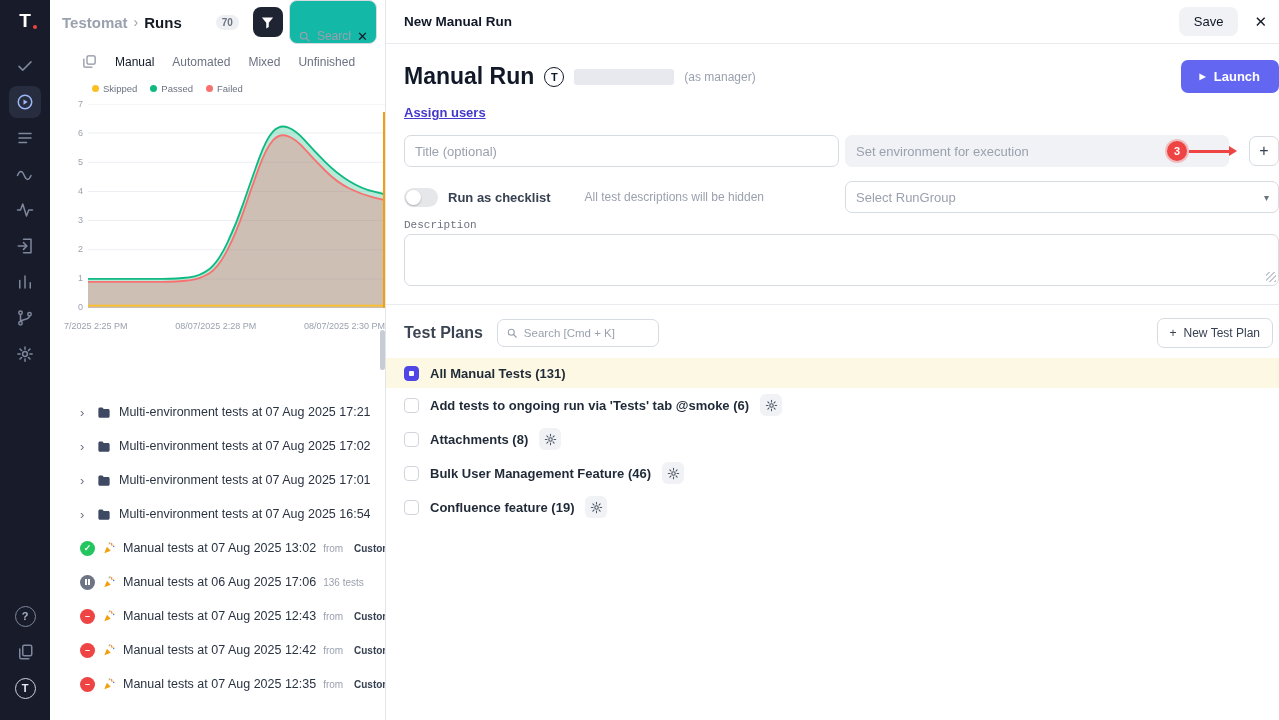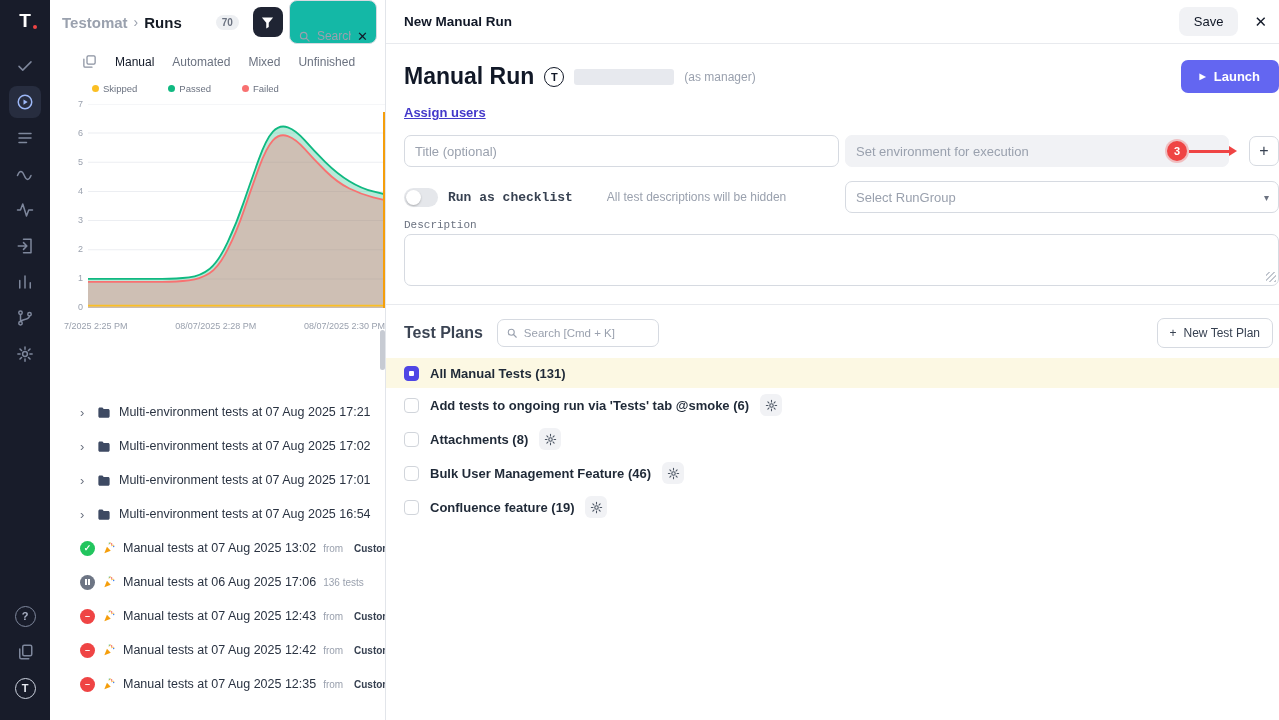--- a/index.html
+++ b/index.html
@@ -29,21 +29,21 @@
   .lp-search svg { width:13px; height:13px; min-width:13px; }
   .lp-search input { border:none; outline:none; width:100%; font-size:12px; color:#374151; font-family:inherit; background:transparent; }
   .lp-search input::placeholder { color:#9aa1ae; }
   .clear-x { font-size:13px; color:#111827; cursor:pointer; line-height:1; }
 
   .lp-tabs { display:flex; align-items:center; gap:18px; padding:10px 12px 12px 32px; }
   .clone-ic { color:#8a91a0; display:flex; } .clone-ic svg { width:15px; height:15px; }
   .tab { font-size:12px; color:#6b7280; cursor:pointer; }
   .tab.active { color:#111827; }
 
-  .legend { display:flex; gap:31px; padding:2px 0 2px 42px; font-size:9.5px; color:#6b7280; align-items:center; }
+  .legend { display:flex; gap:13px; padding:2px 0 2px 42px; font-size:9.5px; color:#6b7280; align-items:center; }
   .legend-item { display:flex; align-items:center; cursor:pointer; }
   .lg-dot { width:7px; height:7px; border-radius:50%; display:inline-block; margin-right:4px; background:#ccc; }
 
   .chart-wrap { display:flex; padding-top:8px; }
   .ylabels { width:38px; min-width:38px; display:flex; flex-direction:column; justify-content:space-between; align-items:flex-end; padding-right:5px; font-size:9px; color:#9aa1ae; height:212px; margin-top:-4px; line-height:1; }
   .plot { flex:1; height:204px; }
   .plot svg { display:block; width:100%; height:204px; }
   .xlabels { display:flex; justify-content:space-between; font-size:9px; color:#9aa1ae; padding:9px 0 0 14px; white-space:nowrap; }
 
   .runs-list { margin-top:64px; }
@@ -88,21 +88,21 @@
   .env-input { flex:1; background:#f1f2f5; border-color:#f1f2f5; }
   .plus-btn { width:30px; height:30px; min-width:30px; border:1px solid #d6dae1; background:#fff; border-radius:7px; font-size:16px; color:#374151; display:flex; align-items:center; justify-content:center; cursor:pointer; font-family:inherit; }
   .anno { position:absolute; right:42px; top:50%; transform:translateY(-50%); display:flex; align-items:center; pointer-events:none; z-index:3; }
   .anno-badge { width:20px; height:20px; background:#ef4444; box-shadow:0 0 0 2px rgba(239,68,68,.3); border-radius:50%; color:#fff; font-size:11px; font-weight:700; display:flex; align-items:center; justify-content:center; }
   .anno-line { width:40px; height:3px; background:#ef4444; margin-left:2px; }
   .anno-head { width:0; height:0; border-top:5px solid transparent; border-bottom:5px solid transparent; border-left:8px solid #ef4444; }
 
   .toggle-row { display:flex; align-items:center; gap:10px; }
   .toggle { width:34px; height:19px; min-width:34px; background:#e5e7eb; border-radius:10px; position:relative; cursor:pointer; }
   .toggle .knob { position:absolute; left:2px; top:2px; width:15px; height:15px; background:#fff; border-radius:50%; box-shadow:0 1px 2px rgba(0,0,0,.25); }
-  .chk-label { font-size:13px; font-weight:600; color:#374151;font-family:Liberation Mono, monospace; }
+  .chk-label { font-size:13px; font-weight:600; color:#374151; }
   .chk-hint { font-size:12px; color:#9aa1ae;margin-left:24px; }
   .select-wrap { position:relative; }
   .select-wrap .chev { position:absolute; right:10px; top:50%; transform:translateY(-50%); color:#6b7280; font-size:10px; pointer-events:none; }
 
   .desc-label { font-size:11px; color:#6b7280; margin:6px 0 3px 18px;font-family:Liberation Mono, monospace; }
   .desc-wrap { position:relative; margin-left:18px; }
   .desc-area { display:block; width:100%; height:52px; border:1px solid #d6dae1; border-radius:7px; resize:none; font-family:inherit; padding:6px 10px; font-size:13px; outline:none; }
   .grip { position:absolute; right:3px; bottom:4px; width:10px; height:10px; background:repeating-linear-gradient(135deg, transparent 0 2px, #c3c8d0 2px 3.5px); cursor:nwse-resize; }
 
   .divider { border-top:1px solid #e8eaee; margin-top:18px; }

